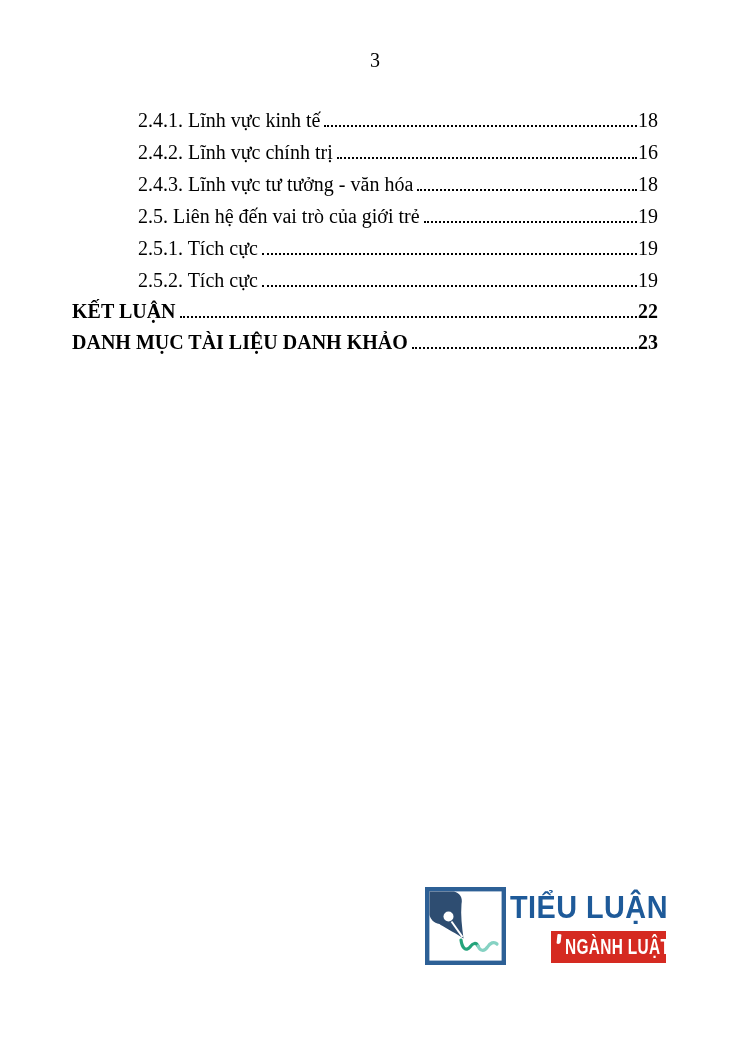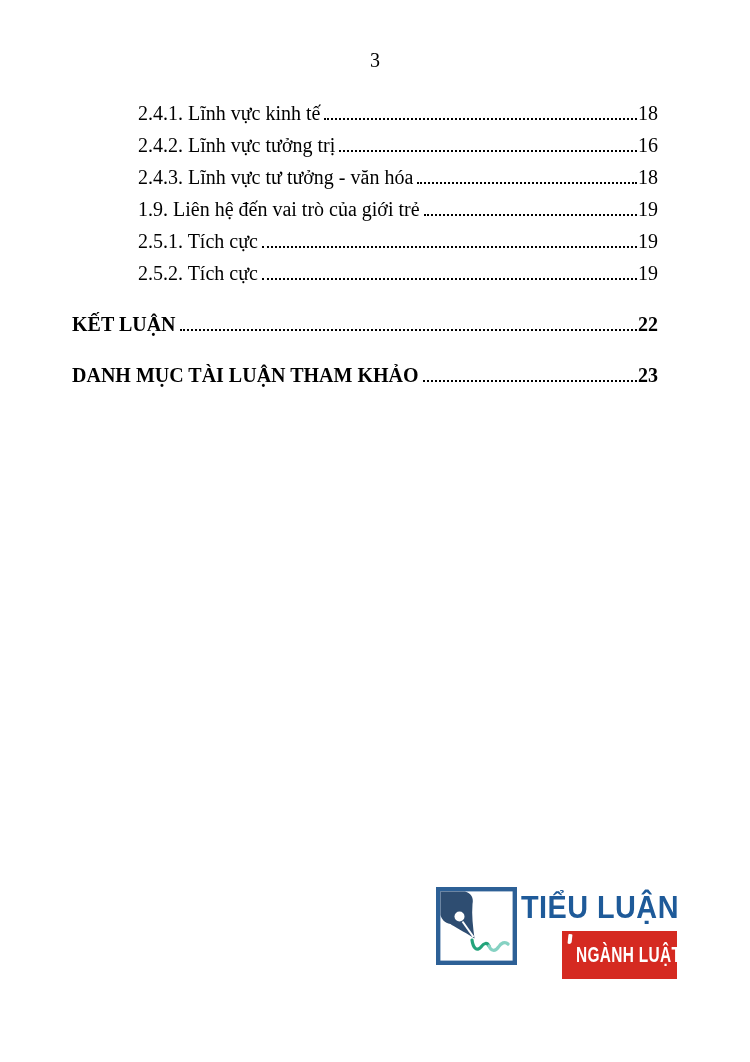--- a/index.html
+++ b/index.html
@@ -4,45 +4,45 @@
 <style>
   html,body { margin:0; padding:0; background:#ffffff; }
   .page {
     position:relative; width:750px; height:1062px; background:#ffffff;
     font-family:"Liberation Serif", serif; color:#000; overflow:hidden;
   }
   .page-number {
     position:absolute; top:49px; left:0; width:750px;
     text-align:center; font-size:20px;
   }
-  .toc { position:absolute; left:72px; top:93px; width:586px; }
+  .toc { position:absolute; left:72px; top:100px; width:586px; }
   .toc-row { display:flex; align-items:flex-end; height:32px; font-size:20px; }
   .toc-row.sub { padding-left:66px; }
-  .toc-row.bold { font-weight:bold; height:31px;margin-top:20px; }
+  .toc-row.bold { font-weight:bold; height:31px; }
   .toc-label { white-space:nowrap; }
   .toc-leader {
     flex:1; min-width:12px;
     border-bottom:2px dotted #000;
     margin:0 1px 5px 4px;
   }
   .toc-row.bold .toc-leader { border-bottom:2.6px dotted #000; margin-bottom:5px; }
   .toc-page { white-space:nowrap; }
 
   
-  .logo { position:absolute; left:436px; top:886px; width:250px; height:80px;
+  .logo { position:absolute; left:425px; top:886px; width:250px; height:80px;
           font-family:"Liberation Sans", sans-serif; }
   .logo-icon { position:absolute; left:0; top:1px; }
   .logo-title {
     position:absolute; left:85px; top:5px;
     font-size:31px; font-weight:bold; color:#1e5a99;
     white-space:nowrap; letter-spacing:0.5px;
     transform:scaleX(0.93); transform-origin:0 0; line-height:1.1;
   }
   .logo-badge {
-    position:absolute; left:126px; top:45px; width:115px; height:48px;
+    position:absolute; left:126px; top:45px; width:115px; height:32px;
     background:#d52a21; display:flex; align-items:center;
   }
   .badge-tick {
     position:absolute; left:6px; top:3px; width:4px; height:10px;
     background:#ffffff; border-radius:1px 1px 3px 1px; transform:rotate(6deg);
   }
   .badge-text {
     color:#ffffff; font-weight:bold; font-size:22px; white-space:nowrap;
     margin-left:14px; transform:scaleX(0.70); transform-origin:0 50%;
     letter-spacing:0.5px;
@@ -57,33 +57,33 @@
 
   <div class="toc">
 
     <div class="toc-row sub">
       <span class="toc-label">2.4.1. Lĩnh vực kinh tế</span>
       <span class="toc-leader"></span>
       <span class="toc-page">18</span>
     </div>
 
     <div class="toc-row sub">
-      <span class="toc-label">2.4.2. Lĩnh vực tưởng trị</span>
+      <span class="toc-label">2.4.2. Lĩnh vực chính trị</span>
       <span class="toc-leader"></span>
       <span class="toc-page">16</span>
     </div>
 
     <div class="toc-row sub">
       <span class="toc-label">2.4.3. Lĩnh vực tư tưởng - văn hóa</span>
       <span class="toc-leader"></span>
       <span class="toc-page">18</span>
     </div>
 
     <div class="toc-row sub">
-      <span class="toc-label">1.9. Liên hệ đến vai trò của giới trẻ</span>
+      <span class="toc-label">2.5. Liên hệ đến vai trò của giới trẻ</span>
       <span class="toc-leader"></span>
       <span class="toc-page">19</span>
     </div>
 
     <div class="toc-row sub">
       <span class="toc-label">2.5.1. Tích cực</span>
       <span class="toc-leader"></span>
       <span class="toc-page">19</span>
     </div>
 
@@ -94,21 +94,21 @@
     </div>
 
 
     <div class="toc-row bold">
       <span class="toc-label">KẾT LUẬN</span>
       <span class="toc-leader"></span>
       <span class="toc-page">22</span>
     </div>
 
     <div class="toc-row bold">
-      <span class="toc-label">DANH MỤC TÀI LUẬN THAM KHẢO</span>
+      <span class="toc-label">DANH MỤC TÀI LIỆU DANH KHẢO</span>
       <span class="toc-leader"></span>
       <span class="toc-page">23</span>
     </div>
 
   </div>
 
   <div class="logo">
     <svg class="logo-icon" width="81" height="78" viewBox="0 0 81 78" xmlns="http://www.w3.org/2000/svg">
       <rect x="2.2" y="2.2" width="76.6" height="73.6" fill="#ffffff" stroke="#2d6096" stroke-width="4.4"></rect>
       <path d="M4.5,4.5 L29,4.5 C35,6 38,11 36.5,17 C35.5,28 37,40 38.5,51.5 C27,44 17,39 14.5,37 C8.5,36 5.5,32 4.5,28 Z" fill="#2e4d71"></path>

